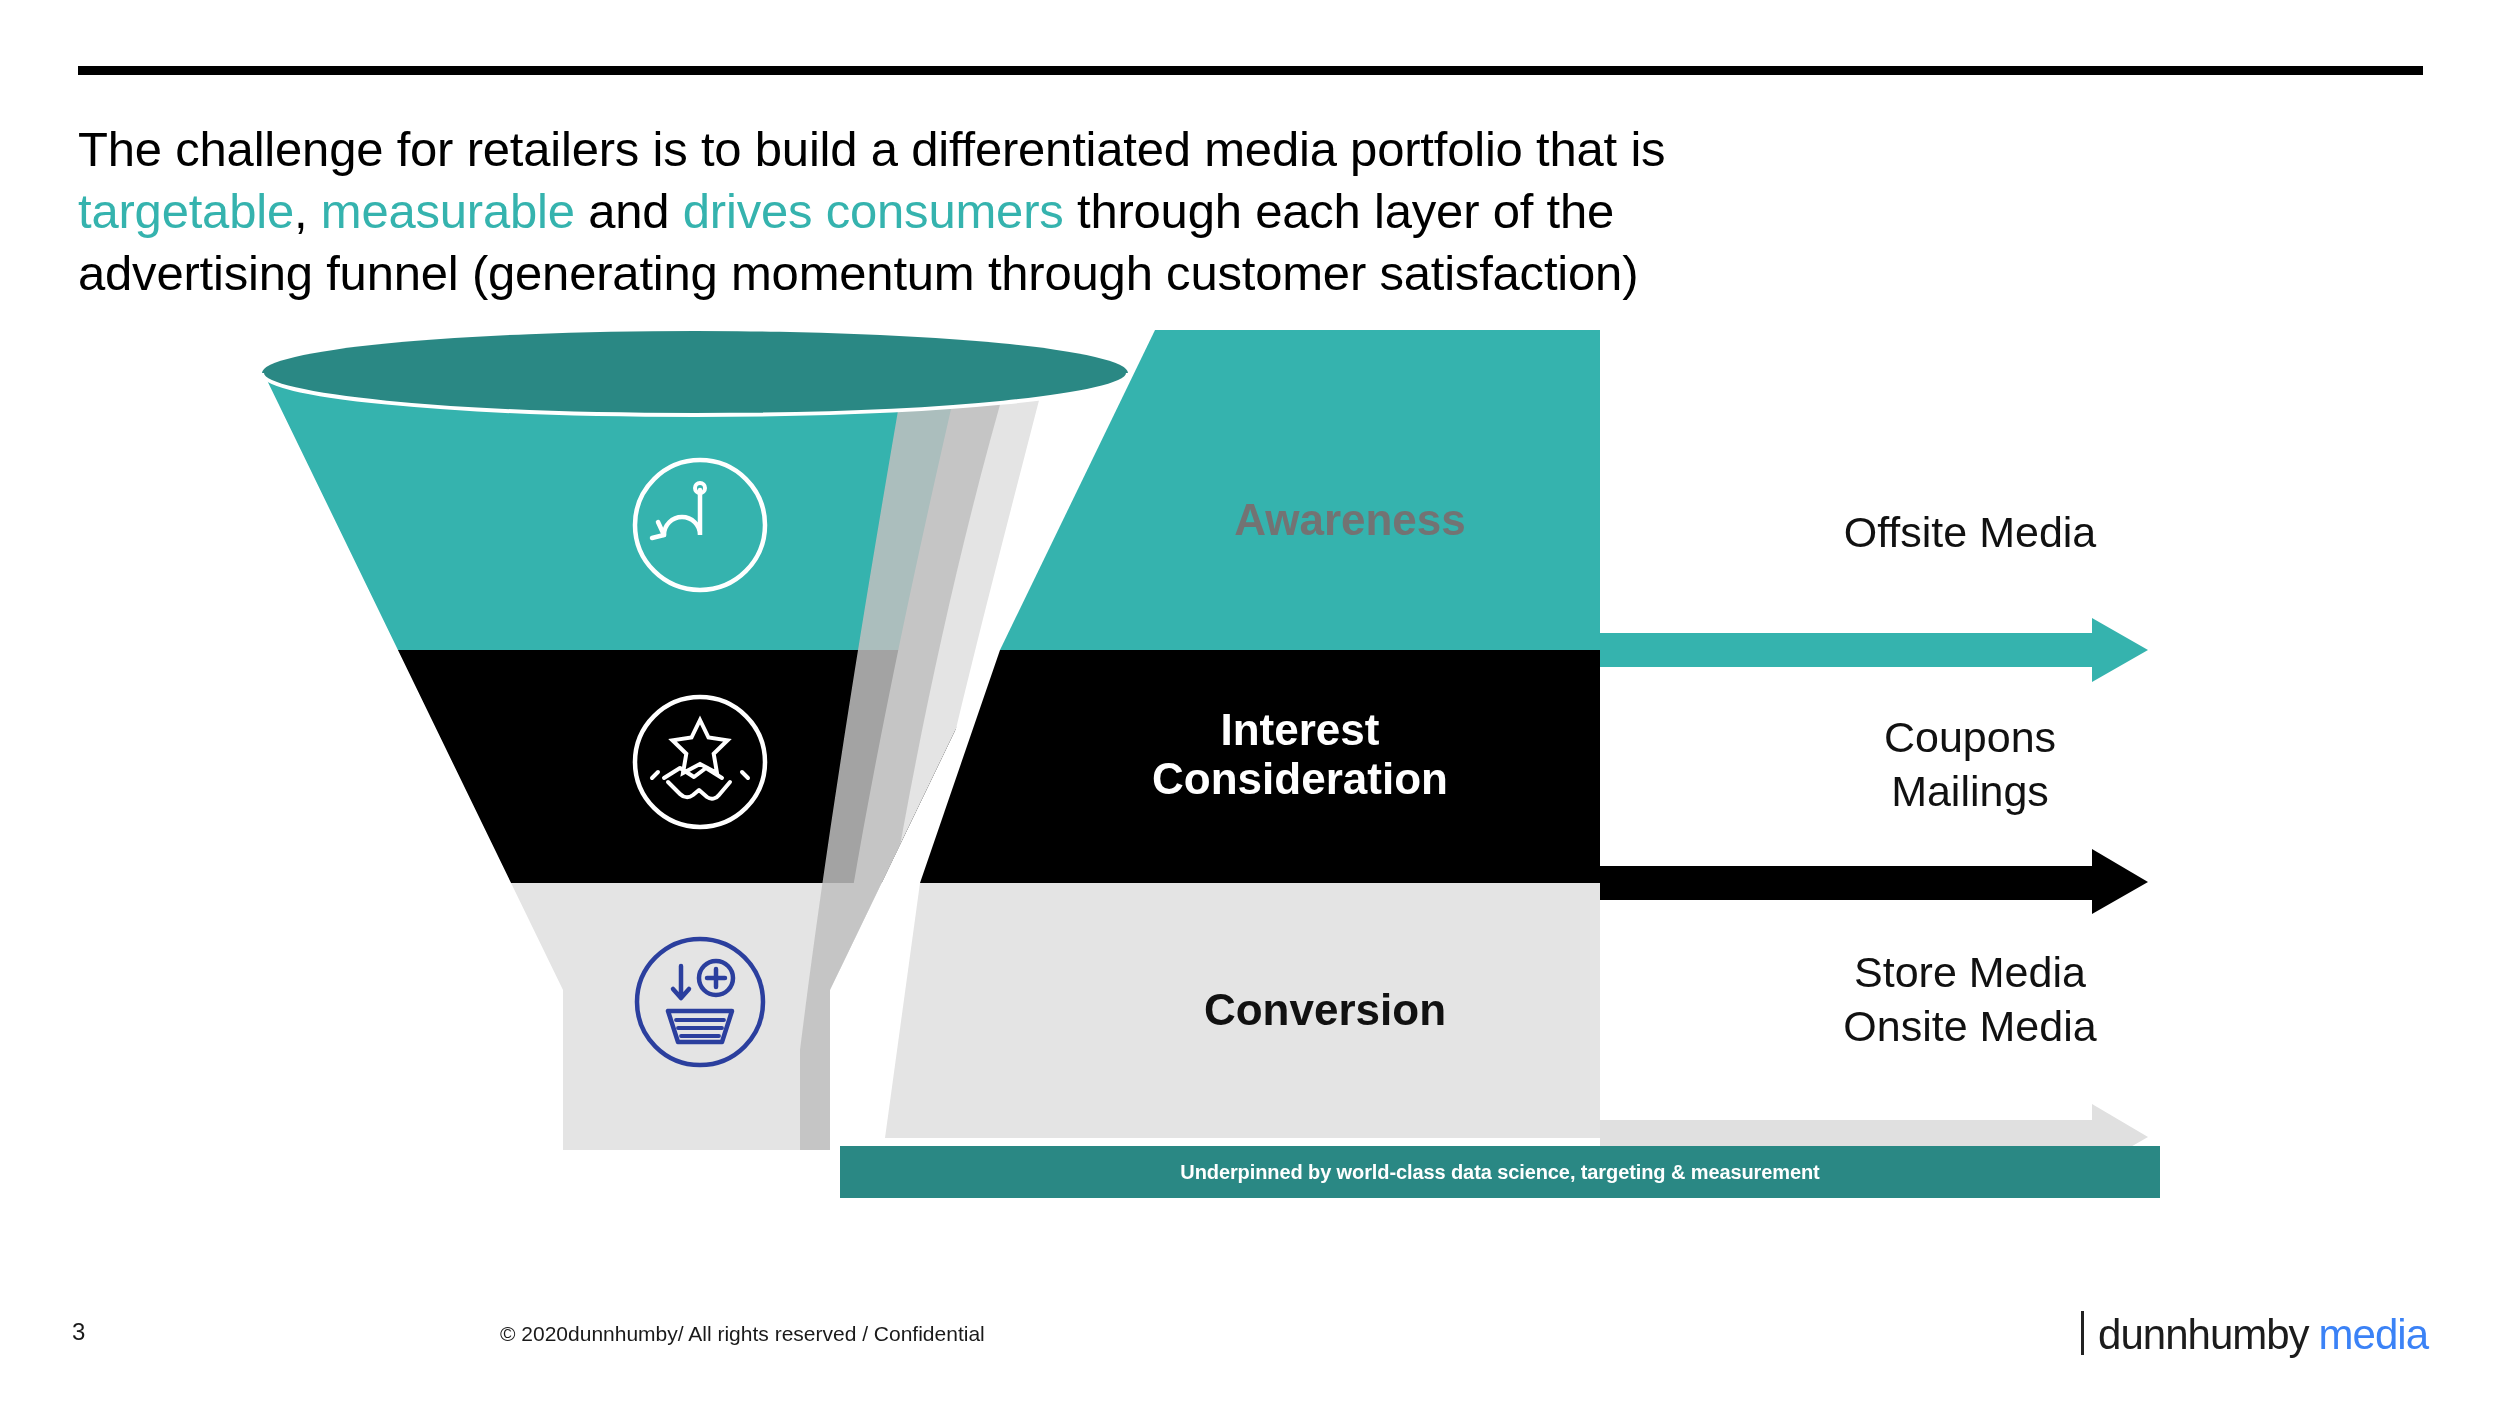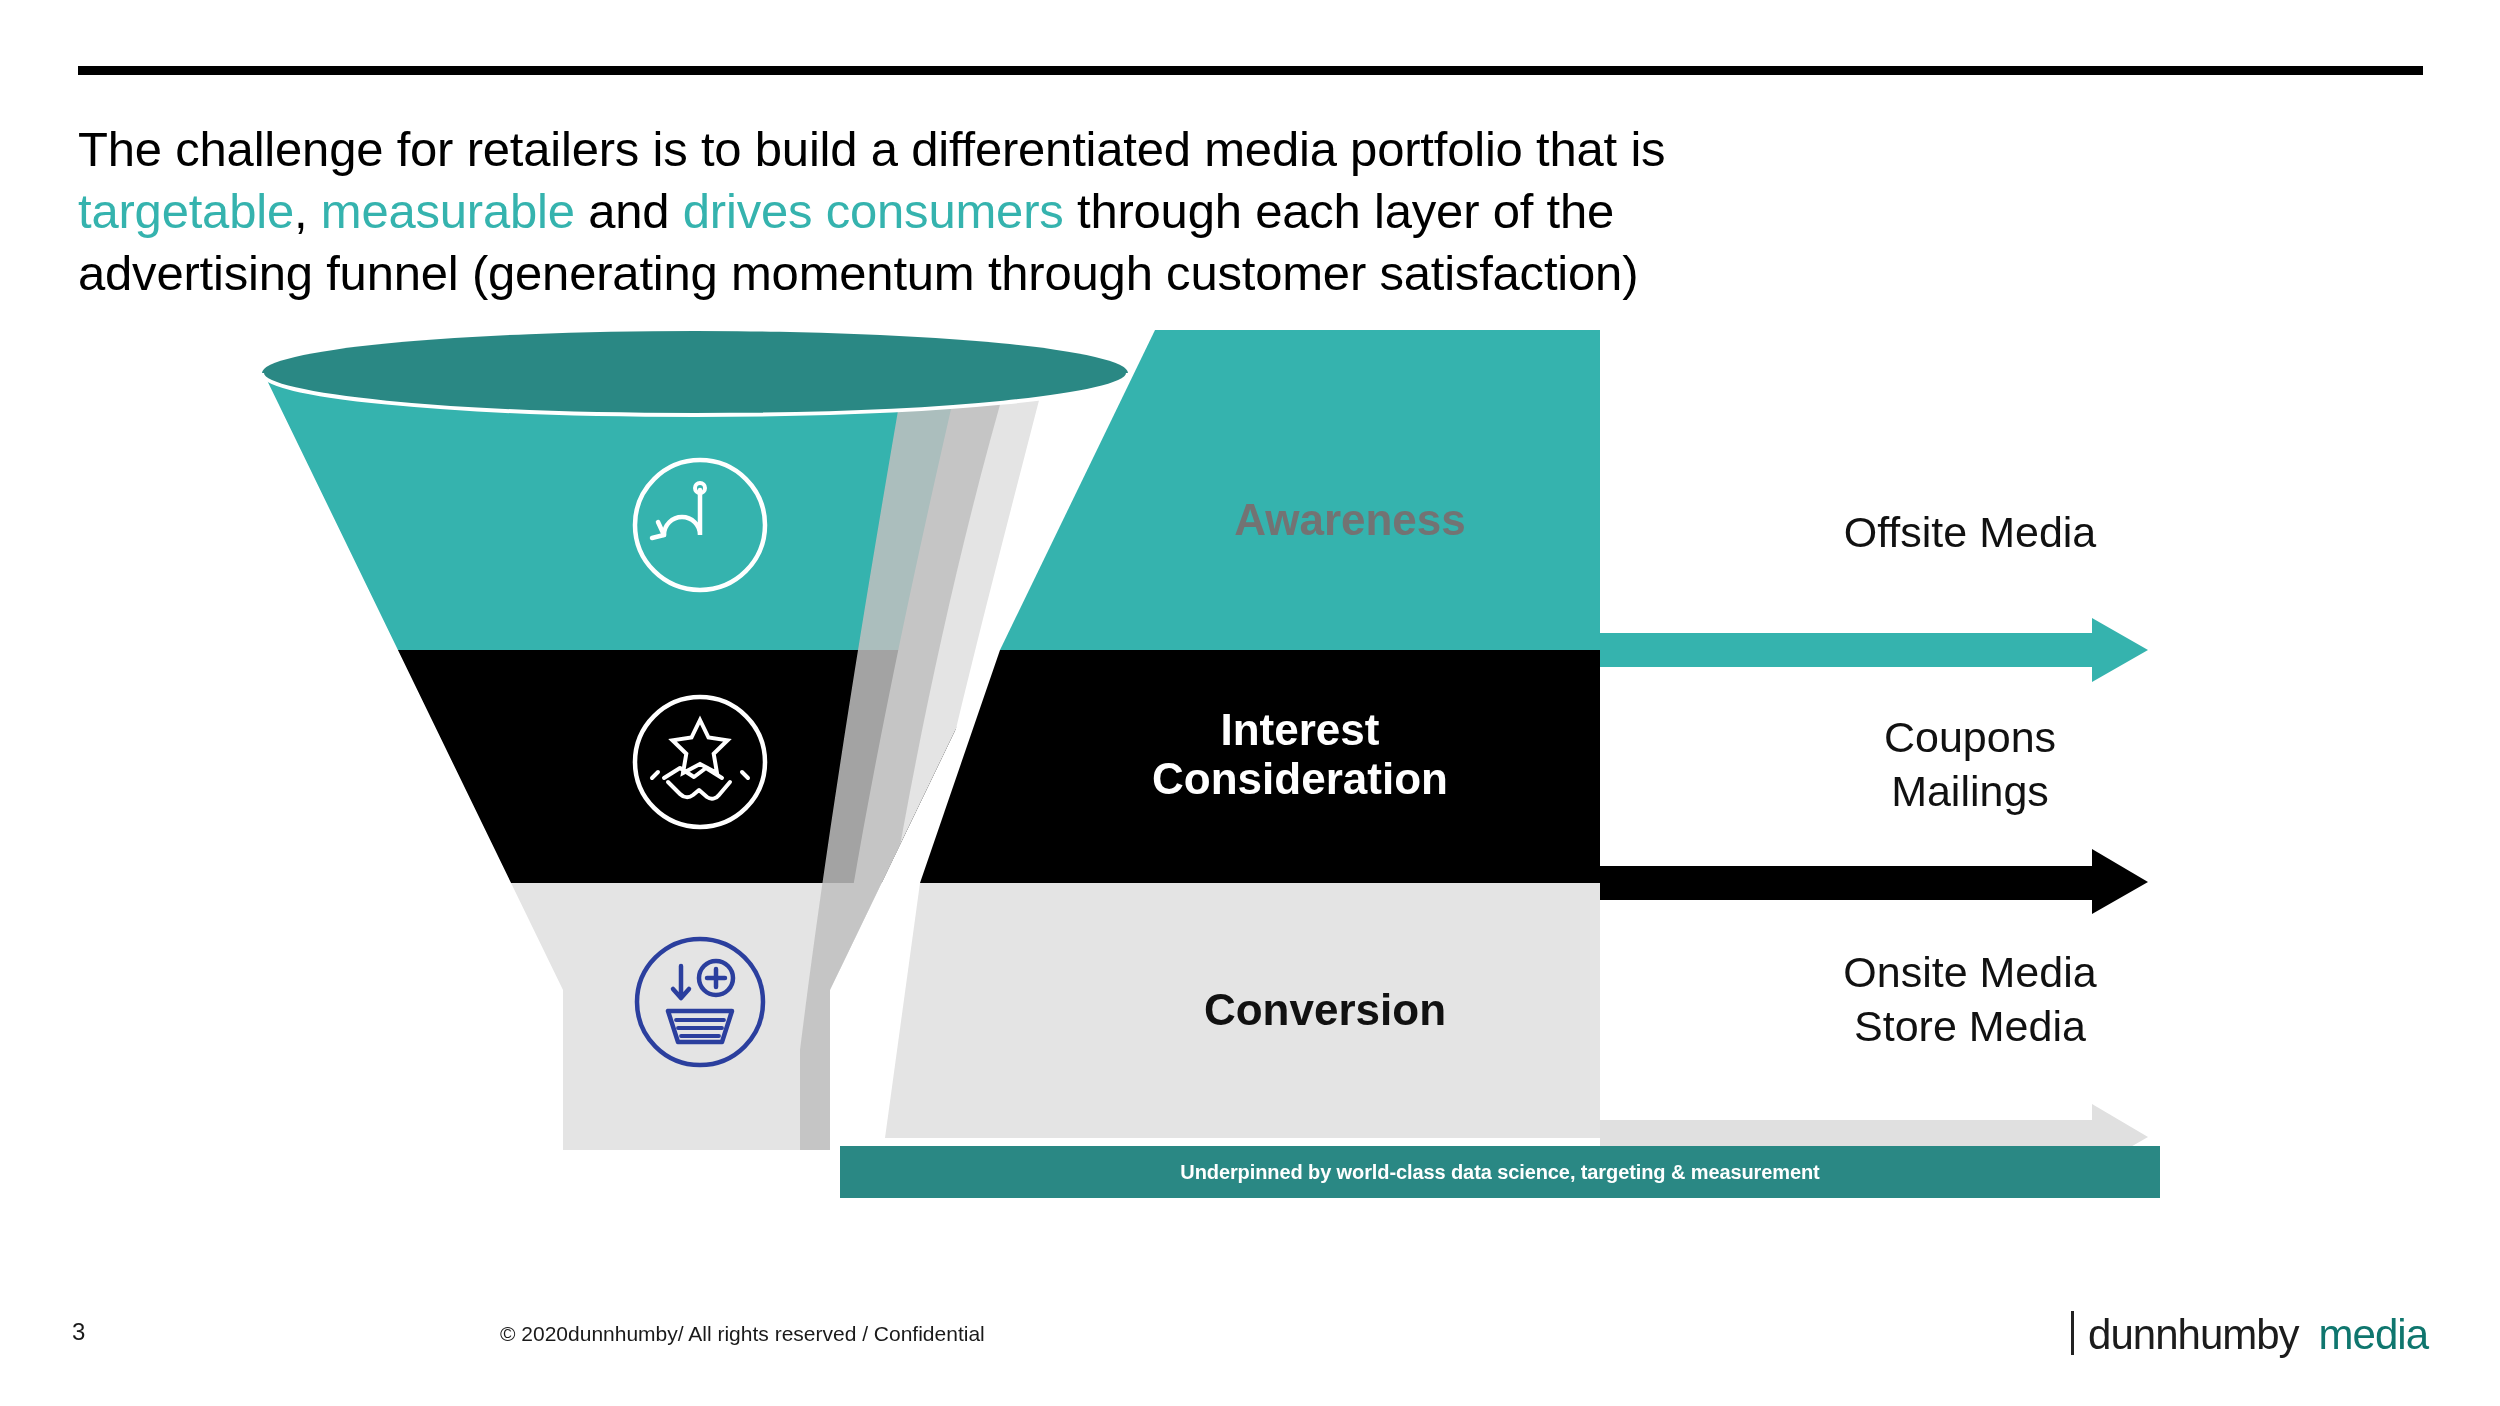--- a/index.html
+++ b/index.html
@@ -129,21 +129,21 @@
   .logo .bar {
     display: inline-block;
     width: 3px;
     height: 44px;
     background: #222;
     margin-right: 14px;
     position: relative;
     top: 6px;
   }
   .logo .dh { color: #1c1c1c; font-weight: 300; }
-  .logo .md { color: #0f766e; font-weight: 300; margin-left: 20px; }
+  .logo .md { color: #3b82f6; font-weight: 300; margin-left: 10px; }
 </style>
 </head>
 <body>
 
 <div class="top-rule"></div>
 
 <div class="title">
   <span>The challenge for retailers is to build a differentiated media portfolio that is</span><br>
   <span class="accent">targetable</span><span>, </span><span class="accent">measurable</span><span> and </span><span class="accent">drives consumers</span><span> through each layer of the </span><br>
   <span>advertising funnel (generating momentum through customer satisfaction)</span>
@@ -236,22 +236,22 @@
 <div class="band-label" id="label-conversion">Conversion</div>
 
 <div class="media-label" id="media-offsite">Offsite Media</div>
 
 <div class="media-label" id="media-mailings">
   <div>Coupons</div>
   <div>Mailings</div>
 </div>
 
 <div class="media-label" id="media-onsite">
+  <div>Store Media</div>
   <div>Onsite Media</div>
-  <div>Store Media</div>
 </div>
 
 <div class="underpinned">
   <span>Underpinned by world-class data science, targeting &amp; measurement</span>
 </div>
 
 <div class="footer-page">3</div>
 <div class="footer-copy">© 2020dunnhumby/ All rights reserved / Confidential</div>
 <div class="logo">
   <span class="bar"></span>

